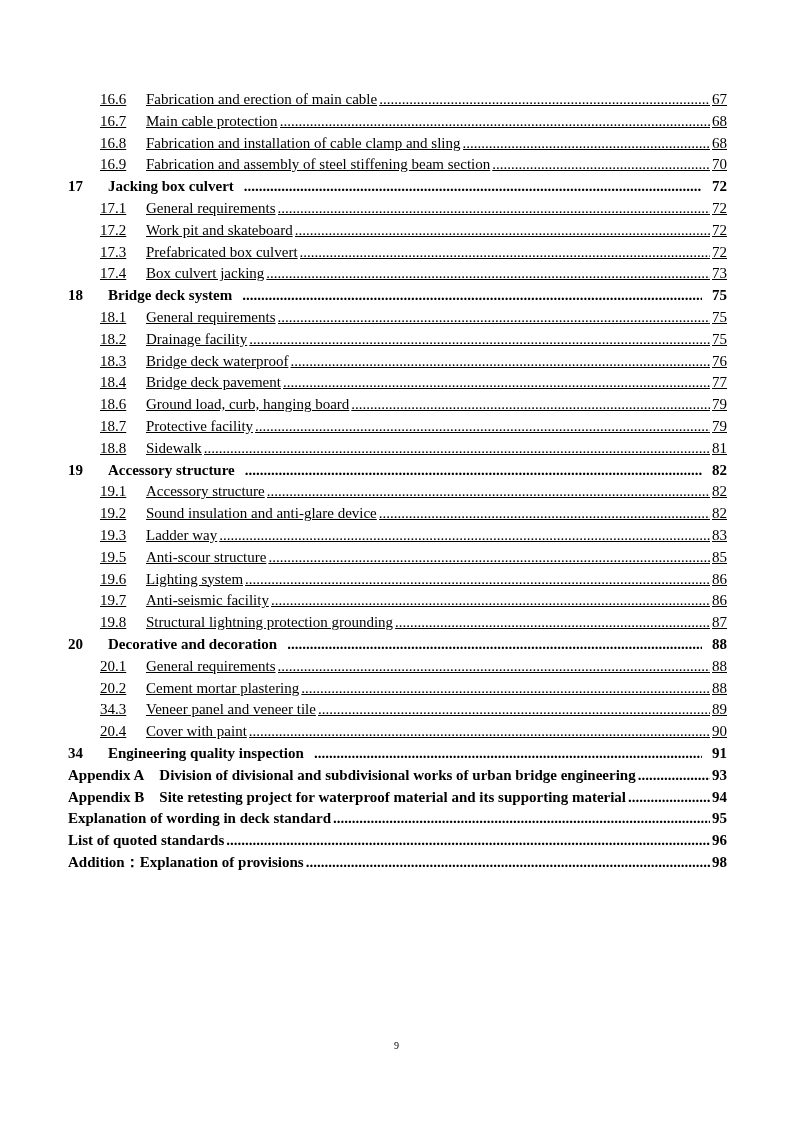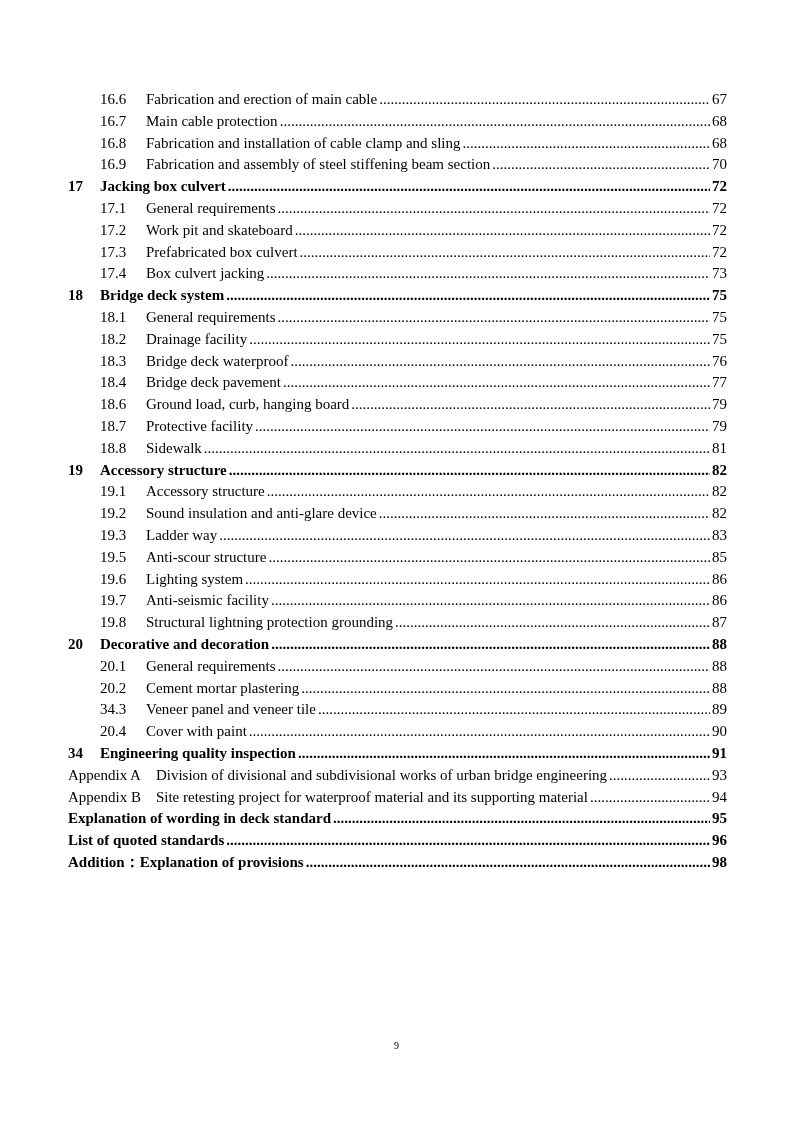--- a/index.html
+++ b/index.html
@@ -48,32 +48,34 @@
   }
   .toc-row .leader::after {
     content: "..............................................................................................................................................................................";
   }
   .toc-row .pg {
     flex: none;
     text-align: center;
   }
   .toc-row.sub {
     padding-left: 32px;
+    text-decoration: underline;
   }
   .toc-row.sub .num {
     width: 46px;
   }
   .toc-row.chapter {
     font-weight: bold;
+    gap: 8px;
   }
   .toc-row.chapter .num {
     width: 32px;
   }
   .toc-row.appendix {
-    font-weight: normal;
+    font-weight: bold;
   }
   .toc-row.appendix .num {
     margin-right: 15px;
   }
   .toc-row.back {
     font-weight: bold;
   }
   .folio {
     position: absolute;
     top: 1040px;

